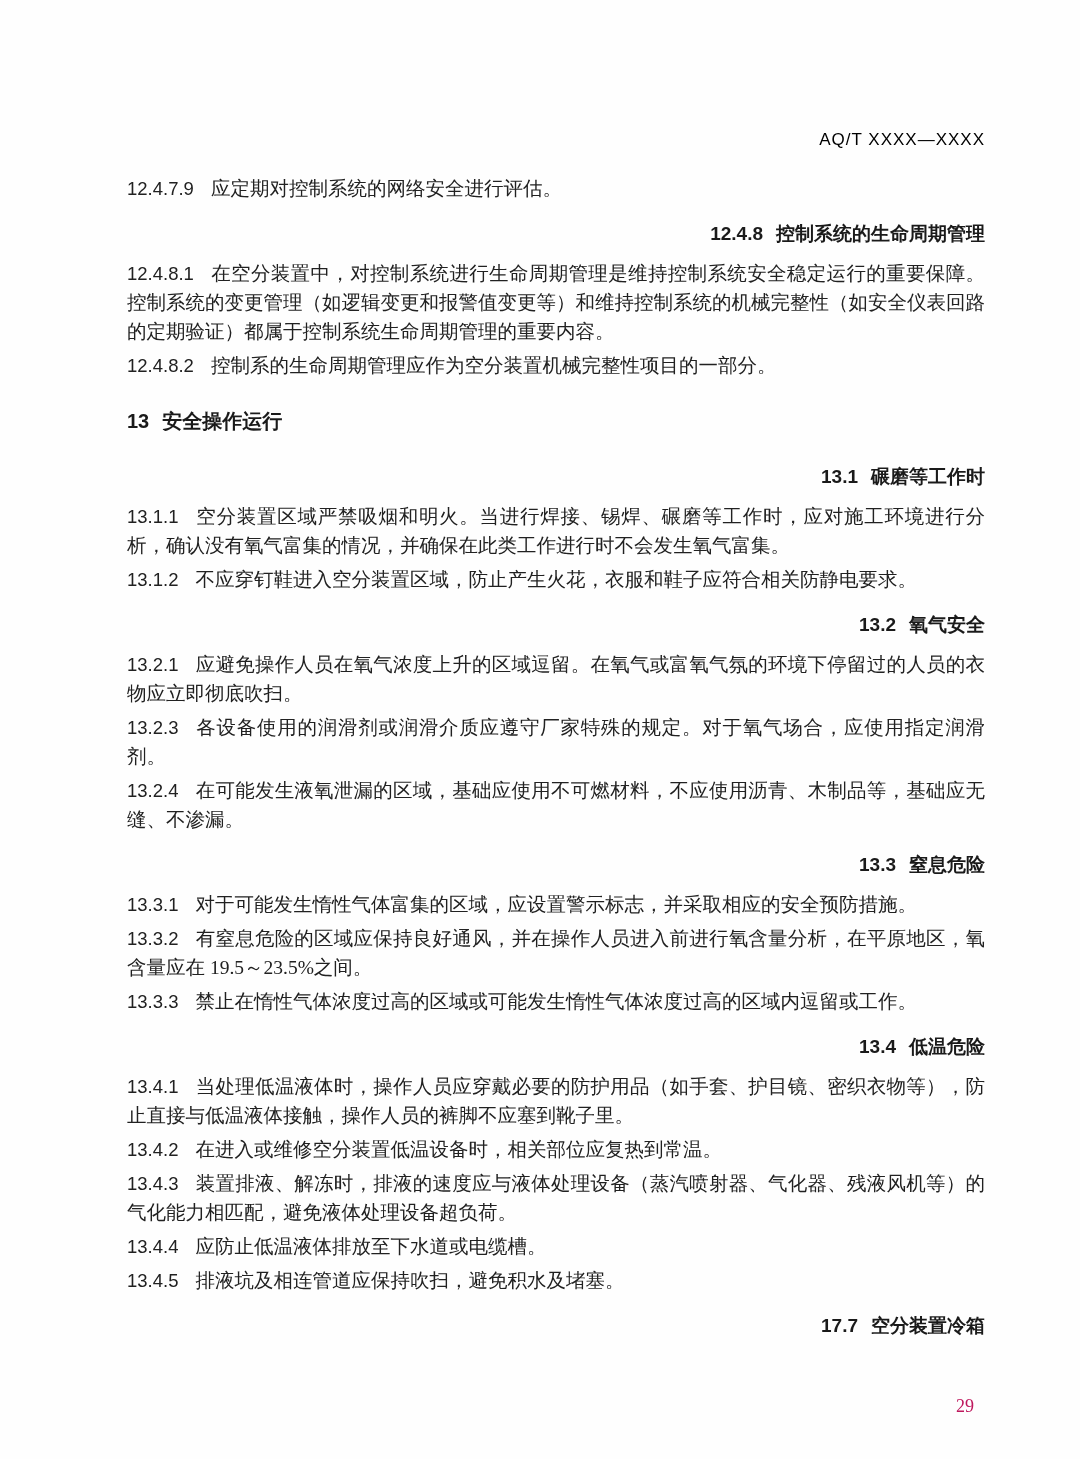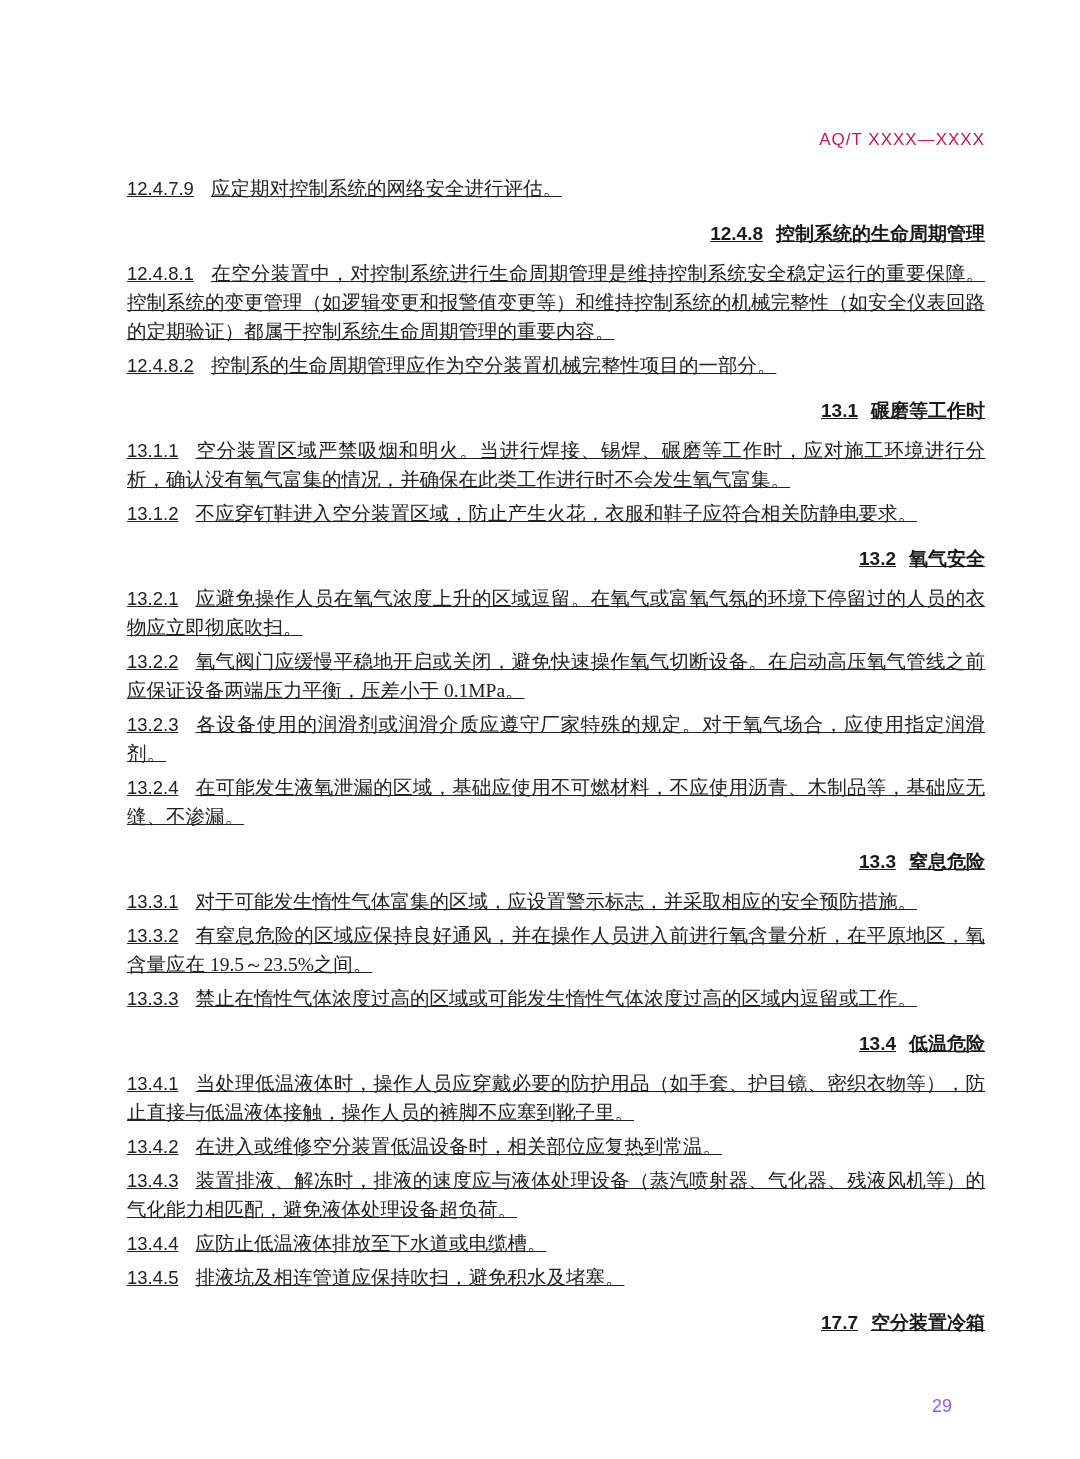--- a/index.html
+++ b/index.html
@@ -15,34 +15,34 @@
     color: #1d1d1d;
     overflow: hidden;
   }
   .header {
     position: absolute;
     top: 130px;
     right: 95px;
     font-family: "Liberation Sans", "DejaVu Sans", sans-serif;
     font-size: 17px;
     letter-spacing: 1px;
-    color: #be185d;
+    color: #000000;
     white-space: nowrap;
   }
   .content {
     position: absolute;
     left: 127px;
     top: 174px;
     width: 858px;
     font-family: "Liberation Serif", "DejaVu Serif", serif;
     font-size: 19.5px;
     line-height: 29px;
     color: #212121;
   }
-  .block { margin: 0; text-decoration: underline; }
+  .block { margin: 0; }
   .content .block:first-child { margin-top: 0 !important; }
 
   .clause {
     margin-top: 5px;
     text-align: justify;
   }
   .clause .num {
     font-family: "Liberation Sans", "DejaVu Sans", sans-serif;
     font-size: 18.5px;
     margin-right: 17px;
@@ -66,43 +66,43 @@
     font-size: 20px;
   }
   .chapter + .section { margin-top: 26px; }
   .section .num, .chapter .num {
     margin-right: 13px;
     white-space: nowrap;
   }
   .page-number {
     position: absolute;
     top: 1396px;
-    right: 128px;
-    font-family: Liberation Sans, sans-serif;
+    right: 106px;
+    font-family: Liberation Serif, serif;
     font-size: 18px;
-    color: #8b5cf6;
+    color: #be185d;
   }
 </style>
 </head>
 <body>
 
 <div class="page">
   <div class="header">AQ/T XXXX—XXXX</div>
 
   <main class="content">
       <p class="block clause"><span class="num">12.4.7.9</span><span class="txt">应定期对控制系统的网络安全进行评估。</span></p>
       <p class="block section"><span class="num">12.4.8</span><span class="txt">控制系统的生命周期管理</span></p>
       <p class="block clause"><span class="num">12.4.8.1</span><span class="txt">在空分装置中，对控制系统进行生命周期管理是维持控制系统安全稳定运行的重要保障。控制系统的变更管理（如逻辑变更和报警值变更等）和维持控制系统的机械完整性（如安全仪表回路的定期验证）都属于控制系统生命周期管理的重要内容。</span></p>
       <p class="block clause"><span class="num">12.4.8.2</span><span class="txt">控制系的生命周期管理应作为空分装置机械完整性项目的一部分。</span></p>
+      <p class="block chapter"><span class="num">13</span><span class="txt">安全操作运行</span></p>
       <p class="block section"><span class="num">13.1</span><span class="txt">碾磨等工作时</span></p>
       <p class="block clause"><span class="num">13.1.1</span><span class="txt">空分装置区域严禁吸烟和明火。当进行焊接、锡焊、碾磨等工作时，应对施工环境进行分析，确认没有氧气富集的情况，并确保在此类工作进行时不会发生氧气富集。</span></p>
       <p class="block clause"><span class="num">13.1.2</span><span class="txt">不应穿钉鞋进入空分装置区域，防止产生火花，衣服和鞋子应符合相关防静电要求。</span></p>
       <p class="block section"><span class="num">13.2</span><span class="txt">氧气安全</span></p>
       <p class="block clause"><span class="num">13.2.1</span><span class="txt">应避免操作人员在氧气浓度上升的区域逗留。在氧气或富氧气氛的环境下停留过的人员的衣物应立即彻底吹扫。</span></p>
-      <p class="block clause"><span class="num">13.2.2</span><span class="txt">氧气阀门应缓慢平稳地开启或关闭，避免快速操作氧气切断设备。在启动高压氧气管线之前应保证设备两端压力平衡，压差小于 0.1MPa。</span></p>
       <p class="block clause"><span class="num">13.2.3</span><span class="txt">各设备使用的润滑剂或润滑介质应遵守厂家特殊的规定。对于氧气场合，应使用指定润滑剂。</span></p>
       <p class="block clause"><span class="num">13.2.4</span><span class="txt">在可能发生液氧泄漏的区域，基础应使用不可燃材料，不应使用沥青、木制品等，基础应无缝、不渗漏。</span></p>
       <p class="block section"><span class="num">13.3</span><span class="txt">窒息危险</span></p>
       <p class="block clause"><span class="num">13.3.1</span><span class="txt">对于可能发生惰性气体富集的区域，应设置警示标志，并采取相应的安全预防措施。</span></p>
       <p class="block clause"><span class="num">13.3.2</span><span class="txt">有窒息危险的区域应保持良好通风，并在操作人员进入前进行氧含量分析，在平原地区，氧含量应在 19.5～23.5%之间。</span></p>
       <p class="block clause"><span class="num">13.3.3</span><span class="txt">禁止在惰性气体浓度过高的区域或可能发生惰性气体浓度过高的区域内逗留或工作。</span></p>
       <p class="block section"><span class="num">13.4</span><span class="txt">低温危险</span></p>
       <p class="block clause"><span class="num">13.4.1</span><span class="txt">当处理低温液体时，操作人员应穿戴必要的防护用品（如手套、护目镜、密织衣物等），防止直接与低温液体接触，操作人员的裤脚不应塞到靴子里。</span></p>
       <p class="block clause"><span class="num">13.4.2</span><span class="txt">在进入或维修空分装置低温设备时，相关部位应复热到常温。</span></p>
       <p class="block clause"><span class="num">13.4.3</span><span class="txt">装置排液、解冻时，排液的速度应与液体处理设备（蒸汽喷射器、气化器、残液风机等）的气化能力相匹配，避免液体处理设备超负荷。</span></p>

